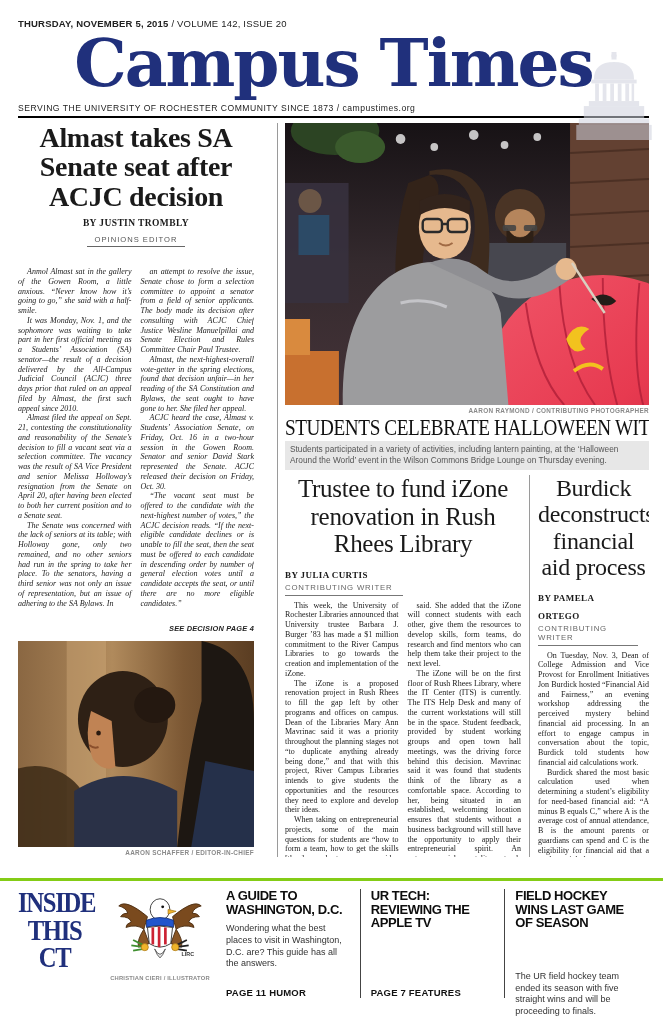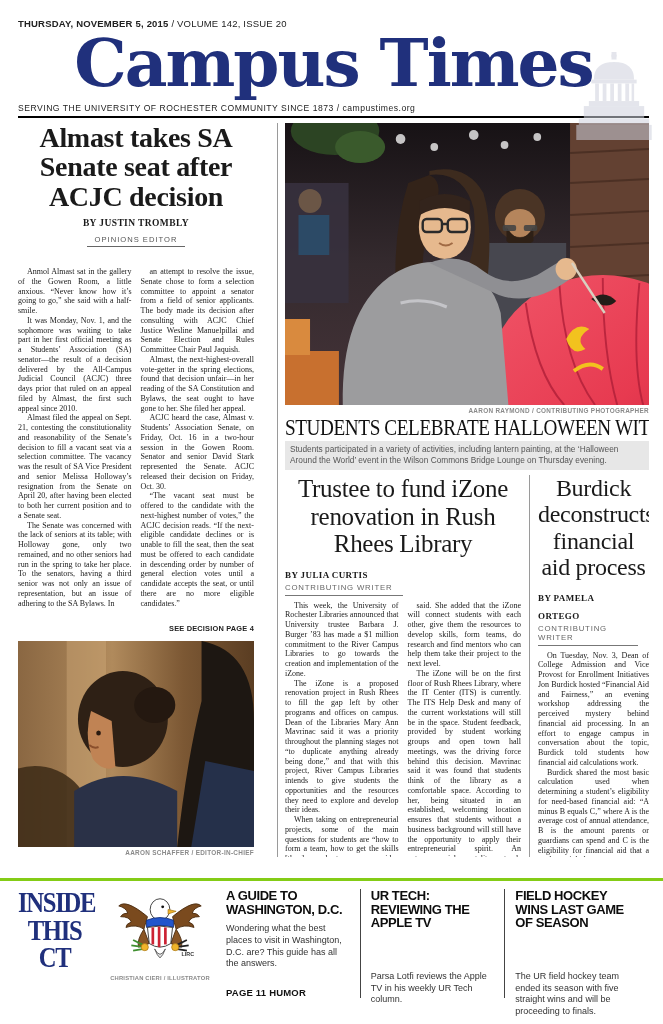--- a/index.html
+++ b/index.html
@@ -32,21 +32,21 @@
     display:inline-block; border-bottom:1px solid #666; padding:1px 8px 2px; }
   .byline-left { margin:6px 0 5px 0; border-bottom:1px solid #777; padding-bottom:3px; width:118px; }
   .byline-left .by-name { font-size:9px; }
   .byline-left .by-title2 { font-family:"Liberation Sans",sans-serif; font-size:7.8px; letter-spacing:.8px; color:#666; display:block; margin-top:1px; }
 
   .textcols { display:flex; gap:9px; position:relative; overflow:hidden; }
   .tcol { flex:1; min-width:0; }
   .body-text p { font-size:8px; line-height:1.22; text-align:justify; text-indent:9px; }
   .jump { position:absolute; right:0; bottom:0; background:#fff; padding-left:5px;
     font-family:"Liberation Sans",sans-serif; font-size:7.4px; font-weight:bold; color:#222; letter-spacing:.2px; }
-  .almast-cols { height:366px; margin-top:2px; }
+  .almast-cols { height:366px; margin-top:2px;font-style:italic; }
   .izone-cols { height:286px; }
   .burdick-body { position:relative; height:240px; overflow:hidden; }
   .burdick-body p { font-size:8px; line-height:1.22; text-align:justify; text-indent:9px; }
 
   .photo-credit { font-family:"Liberation Sans",sans-serif; font-size:6.4px; font-weight:bold; color:#8a8a8a;
     text-align:right; letter-spacing:.3px; margin-top:2px; }
   .photo-caption { font-family:"Liberation Sans",sans-serif; font-size:8.3px; color:#3f3f3f; line-height:1.28; margin-top:2px; }
 
   .hearing-photo { width:100%; height:206px; display:block; margin-top:8px; }
   .main-photo { width:100%; height:282px; display:block; }
@@ -117,21 +117,21 @@
         <span class="by-title">OPINIONS EDITOR</span>
       </div>
       <div class="textcols almast-cols body-text">
         <div class="tcol">
           <p>Anmol Almast sat in the gallery of the Gowen Room, a little anxious. “Never know how it’s going to go,” she said with a half-smile.</p>
           <p>It was Monday, Nov. 1, and the sophomore was waiting to take part in her first official meeting as a Students’ Association (SA) senator—the result of a decision delivered by the All-Campus Judicial Council (ACJC) three days prior that ruled on an appeal filed by Almast, the first such appeal since 2010.</p>
           <p>Almast filed the appeal on Sept. 21, contesting the constitutionality and reasonability of the Senate’s decision to fill a vacant seat via a selection committee. The vacancy was the result of SA Vice President and senior Melissa Holloway’s resignation from the Senate on April 20, after having been elected to both her current position and to a Senate seat.</p>
           <p>The Senate was concerned with the lack of seniors at its table; with Holloway gone, only two remained, and no other seniors had run in the spring to take her place. To the senators, having a third senior was not only an issue of representation, but an issue of adhering to the SA Bylaws. In</p>
         </div>
         <div class="tcol">
-          <p>an attempt to resolve the issue, Senate chose to form a selection committee to appoint a senator from a field of senior applicants. The body made its decision after consulting with ACJC Chief Justice Wesline Manuelpillai and Senate Election and Rules Committee Chair Paul Jaquish.</p>
+          <p>an attempt to resolve the issue, Senate chose to form a selection committee to appoint a senator from a field of senior applicants. The body made its decision after consulting with ACJC Chief Justice Wesline Manuelpillai and Senate Election and Rules Committee Chair Paul Trustee.</p>
           <p>Almast, the next-highest-overall vote-getter in the spring elections, found that decision unfair—in her reading of the SA Constitution and Bylaws, the seat ought to have gone to her. She filed her appeal.</p>
           <p>ACJC heard the case, Almast v. Students’ Association Senate, on Friday, Oct. 16 in a two-hour session in the Gowen Room. Senator and senior David Stark represented the Senate. ACJC released their decision on Friday, Oct. 30.</p>
           <p>“The vacant seat must be offered to the candidate with the next-highest number of votes,” the ACJC decision reads. “If the next-eligible candidate declines or is unable to fill the seat, then the seat must be offered to each candidate in descending order by number of general election votes until a candidate accepts the seat, or until there are no more eligible candidates.”</p>
         </div>
         <span class="jump">SEE DECISION PAGE 4</span>
       </div>
 
       <svg class="hearing-photo" viewBox="0 0 252 206" preserveAspectRatio="none">
         <defs>
           <linearGradient id="wall" x1="0" y1="0" x2="1" y2="0">
@@ -313,21 +313,20 @@
     </div>
 
     <div class="teaser">
       <div class="teaser-title">A GUIDE TO WASHINGTON, D.C.</div>
       <div class="teaser-blurb">Wondering what the best places to visit in Washington, D.C. are? This guide has all the answers.</div>
       <div class="teaser-page">PAGE 11 HUMOR</div>
     </div>
 
     <div class="teaser">
       <div class="teaser-title">UR TECH: REVIEWING THE APPLE TV</div>
-      <div class="teaser-blurb">Parsa Lotfi reviews the Apple TV in his weekly UR Tech column.</div>
       <div class="teaser-page">PAGE 7 FEATURES</div>
     </div>
 
     <div class="teaser">
       <div class="teaser-title">FIELD HOCKEY WINS LAST GAME OF SEASON</div>
       <div class="teaser-blurb">The UR field hockey team ended its season with five straight wins and will be proceeding to finals.</div>
       <div class="teaser-page">PAGE 15 SPORTS</div>
     </div>
   </div>
 

